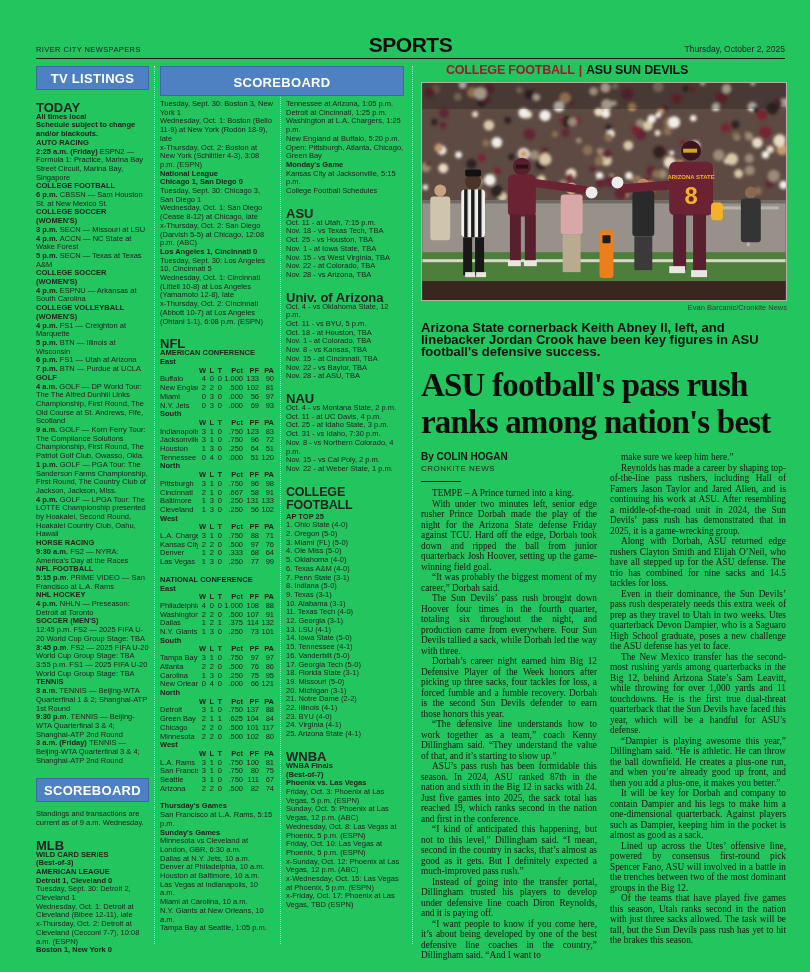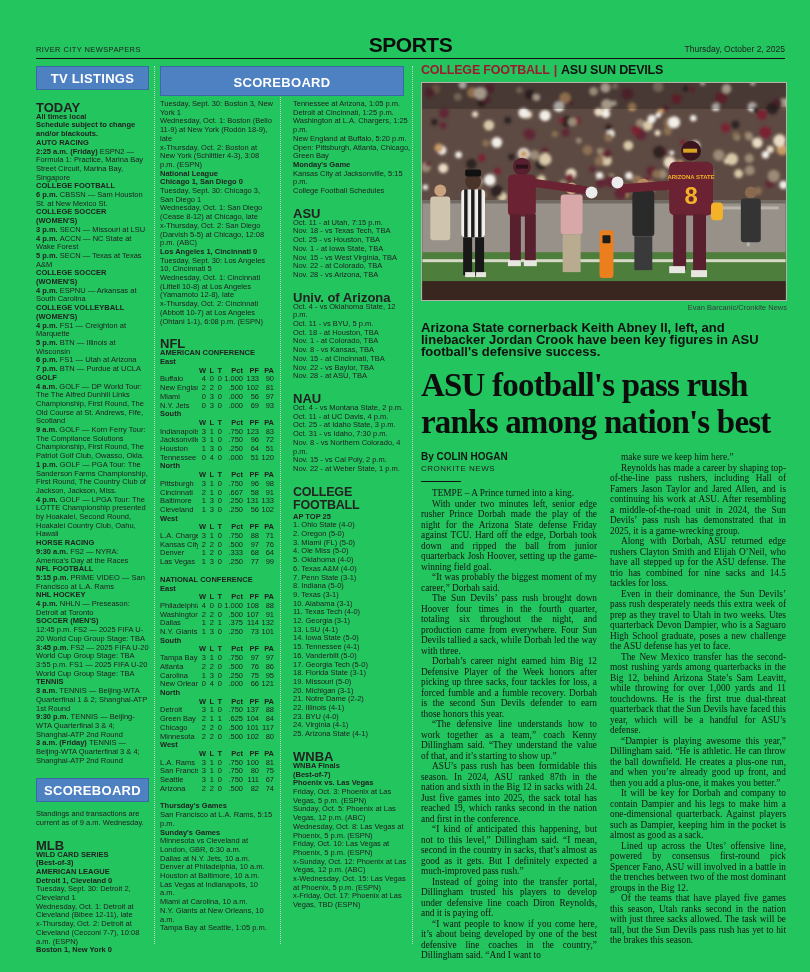--- a/index.html
+++ b/index.html
@@ -10,21 +10,21 @@
   .masthead{position:absolute;top:34px;left:36px;right:25px;height:24px;border-bottom:1.6px solid #111;}
   .mast-left{position:absolute;left:0;bottom:4px;font-size:7.5px;letter-spacing:.4px;color:#222;}
   .mast-center{position:absolute;left:0;right:0;bottom:1px;text-align:center;font-size:21px;
                font-weight:bold;letter-spacing:-.5px;color:#0d0d0d;}
   .mast-right{position:absolute;right:0;bottom:4px;font-size:8.5px;color:#222;}
 
   
   .col{position:absolute;font-size:7.5px;line-height:8.7px;color:#222;}
   .col1{left:36px;top:66px;width:113px;}
   .col2{left:160px;top:100px;width:114px;}
-  .col3{left:293px;top:100px;width:118px;}
+  .col3{left:286px;top:100px;width:118px;}
   .bluebox{background:#4e81c2;border:1px solid #3b69a6;color:#fff;font-weight:bold;font-size:13px;
            text-align:center;padding:8px 0 5px;letter-spacing:.3px;box-sizing:border-box;}
   #tv-box{margin-bottom:9px;}
   #sb-box-wide{position:absolute;left:160px;top:66px;width:244px;}
   #sb-box-col1{margin:13px 0 8px 0;}
   .blk{margin:0;}
   .blk.b{font-weight:bold;}
   .blk.big{font-weight:bold;font-size:13px;line-height:11px;padding-top:3px;}
   .blk.xl{font-weight:bold;font-size:12.5px;line-height:13.5px;padding-top:3px;letter-spacing:-.2px;}
   .gap{height:9px;}
@@ -36,21 +36,21 @@
   .tc.c4{width:21px;}
   .tc.c5{width:16px;}
   .tc.c6{width:15px;}
   .trow.thead{font-weight:bold;}
 
   .vsep{position:absolute;top:66px;bottom:28px;width:0;border-left:1px dotted #d5cccc;}
   .vsep.s1{left:154px;} .vsep.s2{left:280px;} .vsep.s3{left:412px;}
 
   
   .article{position:absolute;left:421px;top:63px;width:366px;}
-  .kicker{font-size:12.5px;font-weight:bold;letter-spacing:-.2px;color:#111;}
+  .kicker{font-size:12.5px;font-weight:bold;letter-spacing:-.2px;color:#111;margin-left:25px;}
   .kicker .red{color:#9b1b30;}
   .kicker .sep{color:#9b1b30;padding:0 4px;}
   .photo{margin-top:5px;width:366px;height:219px;display:block;border:1px solid #b5b0aa;box-sizing:border-box;background:#6a564c;}
   .credit{text-align:right;font-size:7.5px;color:#3a3a3a;margin-top:2px;}
   .caption{font-size:13px;font-weight:bold;line-height:12px;margin-top:10px;color:#111;}
   .headline{font-family:"Liberation Serif",serif;font-weight:bold;font-size:33px;line-height:37px;
             letter-spacing:-.8px;margin-top:9px;color:#0d0d0d;}
   .body-wrap{display:flex;gap:13px;margin-top:11px;}
   .bcol{width:176px;font-family:"Liberation Serif",serif;font-size:9.3px;line-height:10.5px;
         text-align:justify;color:#141414;}

